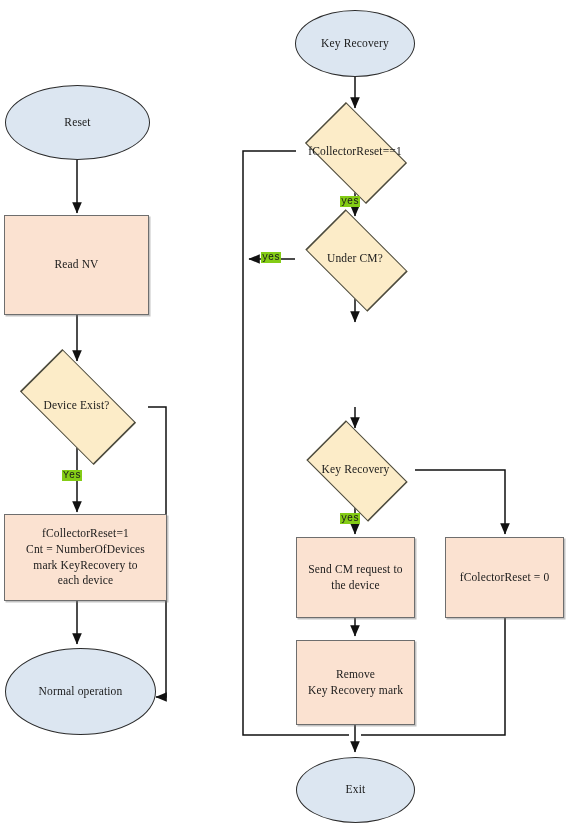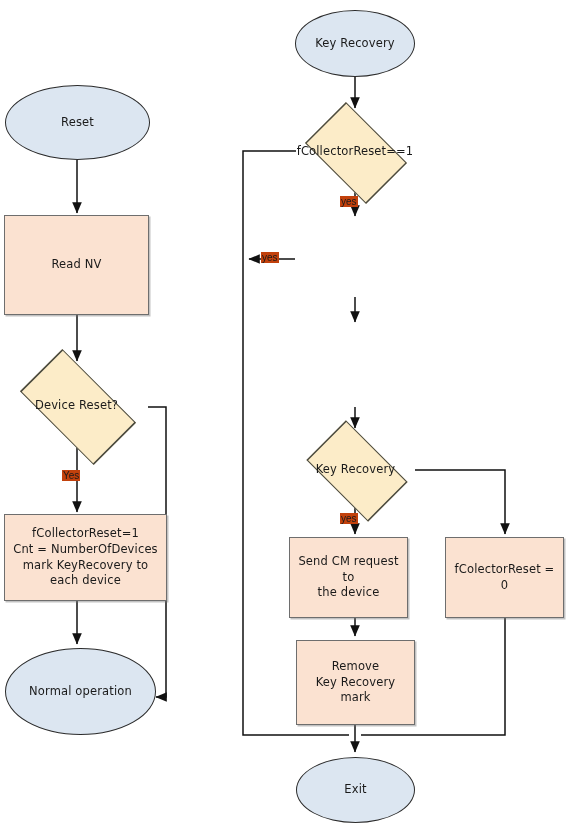--- a/index.html
+++ b/index.html
@@ -27,20 +27,21 @@
     box-sizing: border-box;
     display: flex;
     align-items: center;
     justify-content: center;
     text-align: center;
     font-size: 11.5px;
     color: #1a1a1a;
     line-height: 1.38;
     letter-spacing: 0.15px;
     z-index: 3;
+    font-family: Liberation Serif, serif;
   }
   .node .lbl {
     position: relative;
     z-index: 4;
     padding: 0 6px;
     white-space: pre-line;
   }
   
   .term {
     border: 1.3px solid #2b2b2b;
@@ -61,24 +62,24 @@
     position: absolute;
     left: 50%;
     top: 50%;
     background: #fcecc8;
     border: 1.2px solid #4a4a3f;
     transform-origin: center;
     z-index: 1;
   }
   .edge-label {
     position: absolute;
-    font-family: Liberation Sans, sans-serif;
+    font-family: Liberation Mono, monospace;
     font-size: 10px;
     color: #1a1a1a;
-    background: #c2410c;
+    background: #84cc16;
     padding: 0 1px;
     z-index: 5;
     white-space: nowrap;
   }
 </style>
 </head>
 <body>
 
 <div id="canvas">
 
@@ -130,21 +131,21 @@
   <div class="node term" style="left:5px; top:85px; width:145px; height:75px;">
     <span class="lbl">Reset</span>
   </div>
 
   <div class="node proc" style="left:4px; top:215px; width:145px; height:100px;">
     <span class="lbl">Read NV</span>
   </div>
 
   <div class="node dec" style="left:5px; top:365px; width:143px; height:82px;">
     <div class="dia" style="width:58px; height:58px; margin-left:-29px; margin-top:-29px; transform:rotate(45deg) scale(1.74,1.0);"></div>
-    <span class="lbl">Device Reset?</span>
+    <span class="lbl">Device Exist?</span>
   </div>
 
   <div class="node proc" style="left:4px; top:514px; width:163px; height:87px;">
     <span class="lbl">fCollectorReset=1
 Cnt = NumberOfDevices
 mark KeyRecovery to
 each device</span>
   </div>
 
   <div class="node term" style="left:5px; top:648px; width:151px; height:87px;">
@@ -153,28 +154,32 @@
 
   <div class="node term" style="left:295px; top:10px; width:120px; height:67px;">
     <span class="lbl">Key Recovery</span>
   </div>
 
   <div class="node dec" style="left:296px; top:112px; width:118px; height:79px;">
     <div class="dia" style="width:56px; height:56px; margin-left:-28px; margin-top:-28px; transform:rotate(45deg) scale(1.49,1.0);"></div>
     <span class="lbl">fCollectorReset==1</span>
   </div>
 
+  <div class="node dec" style="left:295px; top:220px; width:120px; height:78px;">
+    <div class="dia" style="width:55px; height:55px; margin-left:-27.5px; margin-top:-27.5px; transform:rotate(45deg) scale(1.54,1.0);"></div>
+    <span class="lbl">Under CM?</span>
+  </div>
 
 
   <div class="node dec" style="left:296px; top:432px; width:119px; height:76px;">
     <div class="dia" style="width:54px; height:54px; margin-left:-27px; margin-top:-27px; transform:rotate(45deg) scale(1.56,1.0);"></div>
     <span class="lbl">Key Recovery</span>
   </div>
 
-  <div class="node proc" style="left:289px; top:537px; width:119px; height:81px;">
+  <div class="node proc" style="left:296px; top:537px; width:119px; height:81px;">
     <span class="lbl">Send CM request to
 the device</span>
   </div>
 
   <div class="node proc" style="left:445px; top:537px; width:119px; height:81px;">
     <span class="lbl">fColectorReset = 0</span>
   </div>
 
   <div class="node proc" style="left:296px; top:640px; width:119px; height:85px;">
     <span class="lbl">Remove

